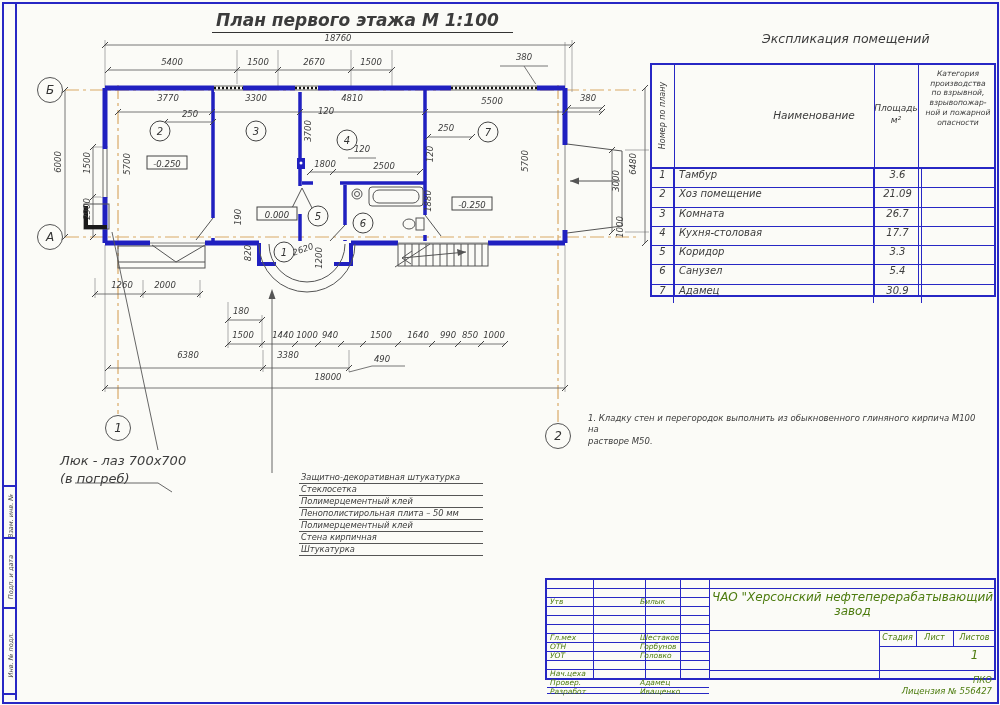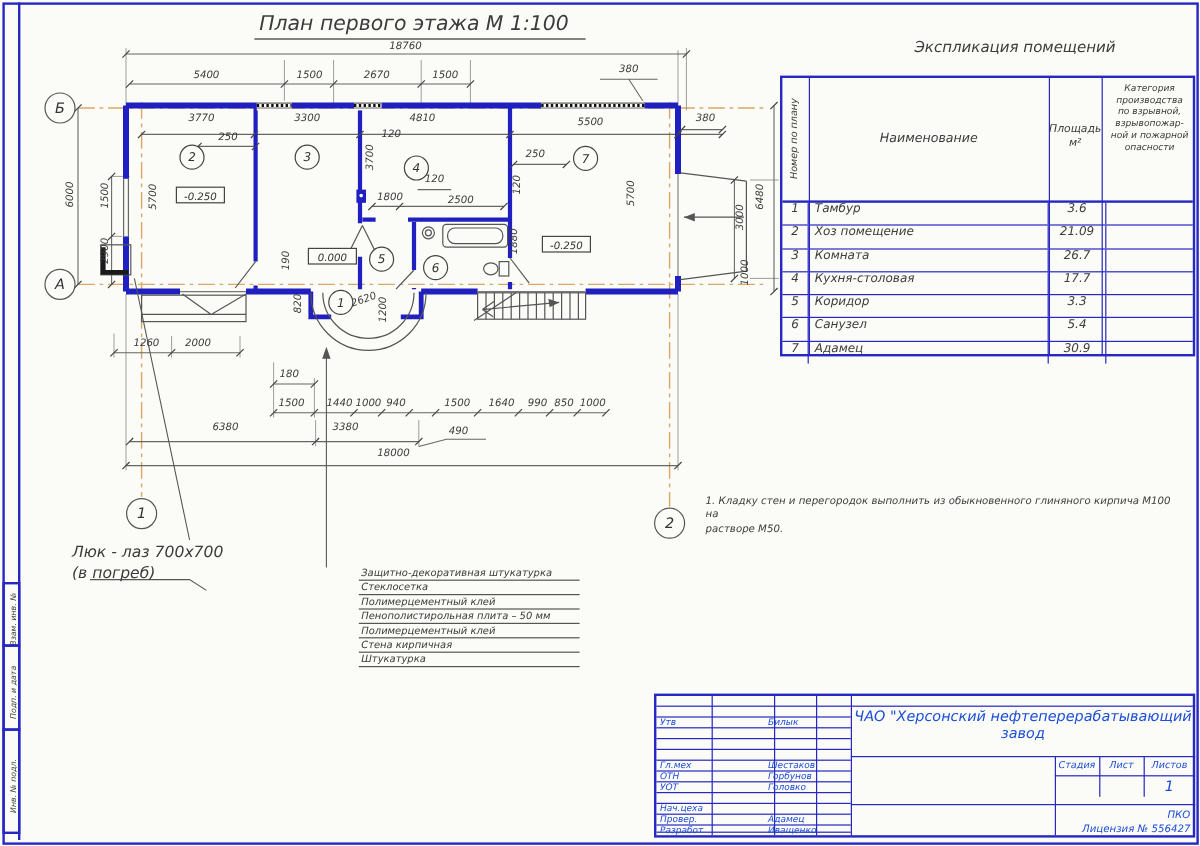--- a/index.html
+++ b/index.html
@@ -7,48 +7,48 @@
        font-family:"DejaVu Sans",sans-serif;overflow:hidden;}
   .abs{position:absolute;}
   .it{font-style:italic;color:#3c3c3c;}
   
   #frame{left:2px;top:2px;width:993px;height:698px;border:2px solid #2727c4;}
   #margin-line{left:15px;top:2px;width:0;height:698px;border-left:2px solid #2727c4;}
   .mbox{border:2px solid #2727c4;left:2px;width:11px;}
   .mbox span{position:absolute;left:-28px;top:50%;width:70px;text-align:center;
              transform:rotate(-90deg);font-size:6.5px;font-style:italic;color:#444;white-space:nowrap;}
   
-  #dwg-title{left:212px;top:10px;font-size:17px;font-weight:normal;border-bottom:1.6px solid #333;
+  #dwg-title{left:212px;top:10px;font-size:17px;font-weight:bold;border-bottom:1.6px solid #333;
              padding:0 14px 2px 4px;}
   
   #exp-title{left:762px;top:31px;font-size:12.5px;}
   #exp{left:650px;top:63px;width:346px;height:234px;border:2px solid #2727c4;box-sizing:border-box;font-style:italic;color:#3c3c3c;}
   #exp-head{position:absolute;left:0;top:0;width:100%;height:104px;border-bottom:2px solid #2727c4;box-sizing:border-box;}
   .vline{position:absolute;top:0;bottom:0;border-left:1.4px solid #2727c4;}
   #exp .v1{left:22px;} #exp .v2{left:222px;} #exp .v3{left:266px;}
   #eh-num{position:absolute;left:-40px;top:46px;width:100px;text-align:center;transform:rotate(-90deg);font-size:8px;}
-  #eh-name{position:absolute;left:22px;top:44px;width:200px;text-align:center;font-size:10.5px;}
+  #eh-name{position:absolute;left:22px;top:44px;width:200px;text-align:center;font-size:10.5px;padding-left:40px;}
   #eh-area{position:absolute;left:222px;top:38px;width:44px;text-align:center;font-size:9px;line-height:1.3;}
   #eh-cat{position:absolute;left:266px;top:4px;width:80px;text-align:center;font-size:7.6px;line-height:1.28;white-space:pre-line;}
   #exp-rows{position:absolute;left:0;top:104px;width:100%;}
   .erow{position:relative;height:18.3px;border-bottom:1.4px solid #2727c4;display:flex;font-size:10px;}
   .erow:last-child{border-bottom:none;}
   .ec-n{width:22px;text-align:center;border-right:1.4px solid #2727c4;box-sizing:border-box;}
   .ec-name{width:200px;padding-left:5px;border-right:1.4px solid #2727c4;box-sizing:border-box;}
   .ec-area{width:48px;text-align:center;border-right:1.4px solid #2727c4;box-sizing:border-box;}
   .ec-cat{flex:1;}
   
   #note{left:588px;top:413px;width:400px;font-size:8.5px;white-space:pre-line;line-height:1.35;}
   #hatch-note{left:60px;top:452px;font-size:13px;line-height:1.35;}
   
   #layers{left:271px;top:472px;width:184px;margin-left:28px;}
   .layer-line{border-bottom:1px solid #555;font-size:8.3px;font-style:italic;color:#3c3c3c;
               padding:0 2px 1px 2px;white-space:nowrap;}
   
-  #tb{left:545px;top:578px;width:451px;height:120px;border:2px solid #2727c4;box-sizing:border-box;font-style:italic;color:#1d4ed8;}
+  #tb{left:545px;top:578px;width:451px;height:102px;border:2px solid #2727c4;box-sizing:border-box;font-style:italic;color:#4d7c0f;}
   #tb .tv{position:absolute;top:0;bottom:0;border-left:1.3px solid #2727c4;}
   .tb-h{position:absolute;border-top:1px solid #2727c4;height:0;}
   .tb-role{position:absolute;left:3px;font-size:7.5px;white-space:nowrap;}
   .tb-name{position:absolute;left:49px;font-size:7.5px;white-space:nowrap;padding-left:44px;}
   #tb-company{position:absolute;left:162px;top:10px;width:287px;text-align:center;font-size:12px;}
   .tb-cell{position:absolute;text-align:center;font-size:8px;}
   #tb-sheets-val{position:absolute;left:406px;top:68px;width:43px;text-align:center;font-size:12px;}
   #tb-dept{position:absolute;left:328px;top:95px;width:117px;text-align:right;font-size:8.5px;line-height:1.3;}
   
   .dim{font:italic 8.5px "DejaVu Sans",sans-serif;fill:#3c3c3c;}

